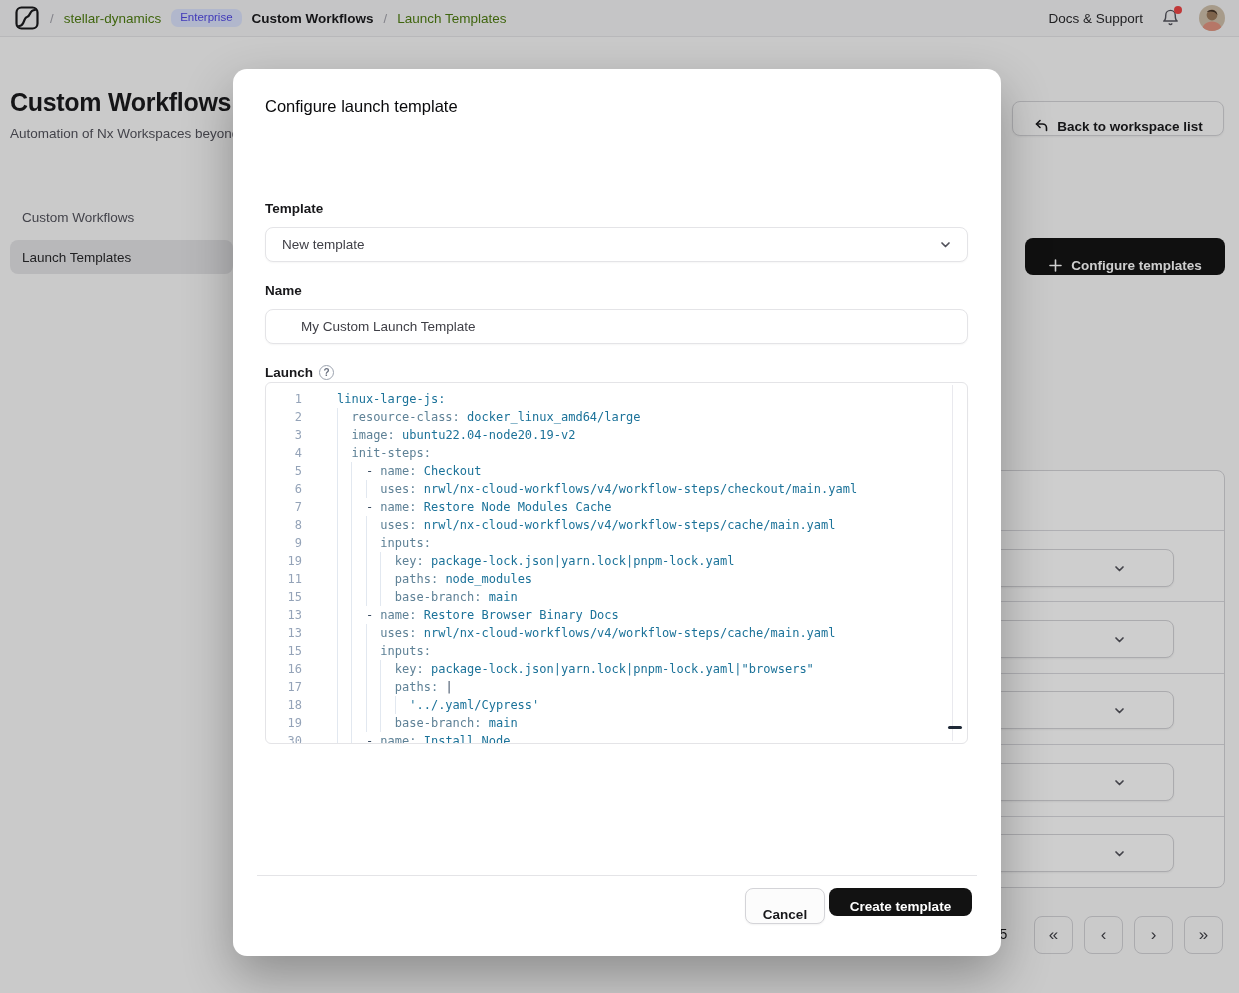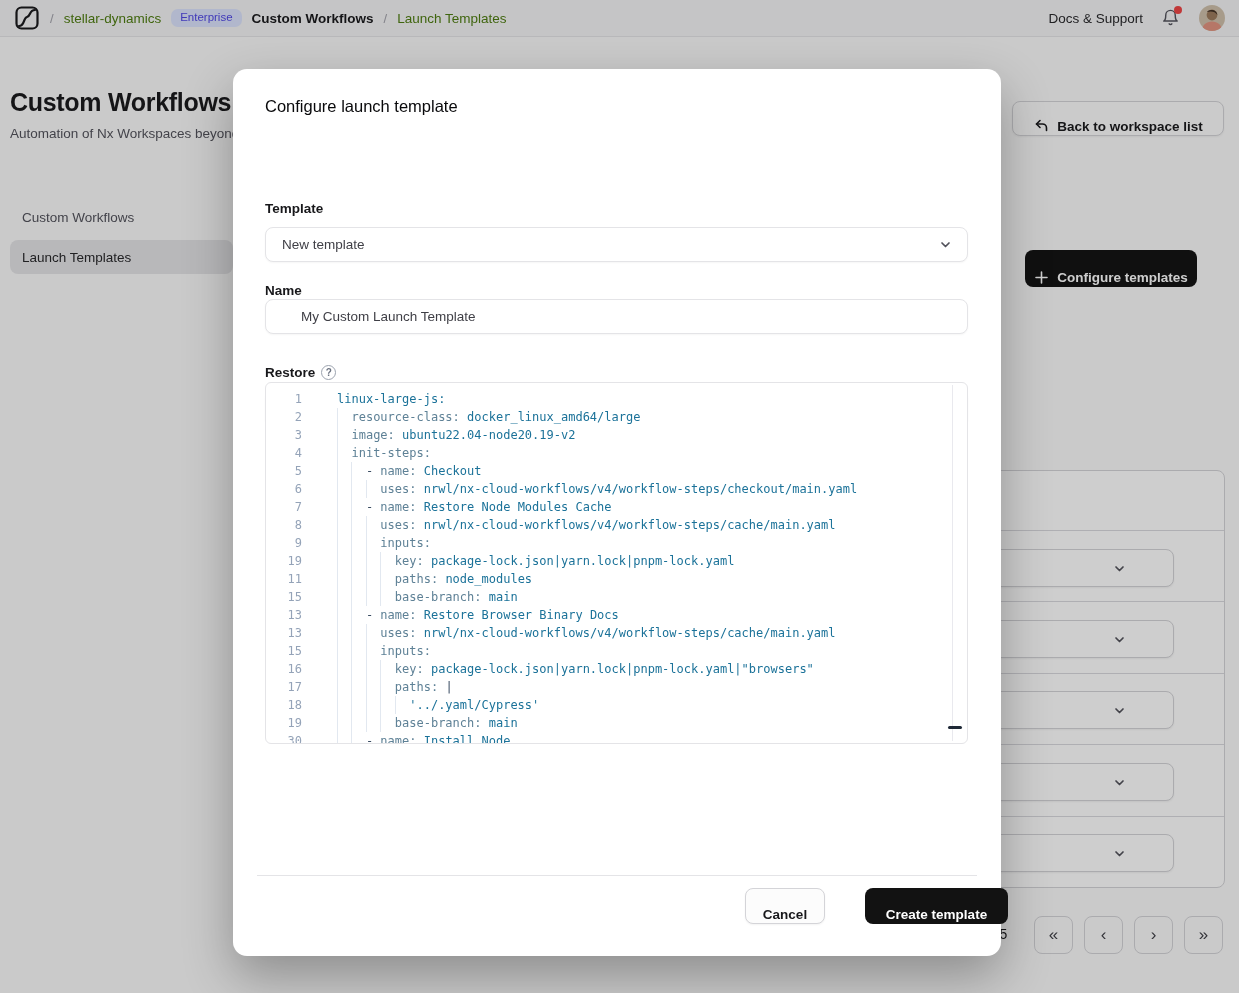--- a/index.html
+++ b/index.html
@@ -26,21 +26,21 @@
   .h1{position:absolute;left:10px;top:88px;font-size:25px;font-weight:700;letter-spacing:-0.3px;}
   .sub{position:absolute;left:10px;top:126px;font-size:13.5px;color:#52525b;white-space:nowrap;}
   .side-item{position:absolute;left:10px;width:223px;height:34px;display:flex;align-items:center;
     padding-left:12px;font-size:13.5px;border-radius:8px;cursor:pointer;color:#52525b;}
   .side-item.active{background:#e4e4e7;color:#27272a;}
   .btn{display:flex;align-items:flex-end;justify-content:center;gap:8px;border-radius:8px;
     font-size:13.5px;font-weight:700;cursor:pointer;border:1px solid transparent;}
   .btn.ghost{background:#fcfcfc;border-color:#d4d4d8;color:#18181b;box-shadow:0 1px 2px rgba(0,0,0,.05);}
   .btn.dark{background:#121212;color:#fff;}
   .back-btn{position:absolute;left:1012px;top:101px;width:212px;height:35px;}
-  .cfg-btn{position:absolute;left:1025px;top:250px;width:172px;height:37px;}
+  .cfg-btn{position:absolute;left:1025px;top:238px;width:200px;height:37px;}
 
   .card{position:absolute;left:940px;top:470px;width:285px;height:418px;background:#fff;
     border:1px solid #d4d4d8;border-radius:8px;}
   .card .rule{position:absolute;left:0;right:0;height:1px;background:#d9d9de;}
   .stub-select{position:absolute;left:-40px;width:273px;height:38px;background:#fff;border:1px solid #d4d4d8;
     border-radius:8px;box-shadow:0 1px 2px rgba(0,0,0,.06);cursor:pointer;}
   .stub-select .chev{position:absolute;right:46px;top:11px;}
 
   .pag-label{position:absolute;left:984px;top:926px;font-size:14px;color:#18181b;}
   .pag-btn{position:absolute;top:916px;width:39px;height:38px;font-size:17px;color:#3f3f46;
@@ -70,21 +70,21 @@
   .ct{position:relative;margin-left:27px;white-space:pre;}
   .guide{position:absolute;top:0;bottom:0;border-left:1px solid #e2e8f0;}
   .tk-k{color:#5e8196;}
   .tk-v{color:#1b7299;margin-top:44px;}
   .tk-p{color:#3b4d63;}
   .vtrack{position:absolute;left:686px;top:2px;bottom:2px;width:1px;background:#e9e9ee;}
   .hthumb{position:absolute;left:682px;top:343px;width:14px;height:3px;background:#1f2937;border-radius:2px;}
 
   .m-divider{position:absolute;left:24px;right:24px;top:806px;height:1px;background:#e4e4e7;}
   .cancel-btn{position:absolute;left:512px;top:819px;width:80px;height:36px;background:#fff;border-color:#e4e4e7;}
-  .create-btn{position:absolute;left:632px;top:819px;width:143px;height:36px;background:#09090b;}
+  .create-btn{position:absolute;left:596px;top:819px;width:143px;height:28px;background:#09090b;}
   svg{display:block;}
 </style>
 </head>
 <body>
 
 <div class="canvas">
 
   <header class="hdr">
     <div class="hleft">
       <span class="logo">
@@ -207,24 +207,24 @@
     <div class="select" style="top:158px">
       <span>New template</span>
       <span>
         <svg width="15" height="15" viewBox="0 0 15 15" fill="none" stroke="#52525b" stroke-width="1.7" stroke-linecap="round" stroke-linejoin="round">
             <path d="M4 6 L7.5 9.5 L11 6"></path>
           </svg>
       </span>
     </div>
 
     <div class="flabel" style="top:214px">Name</div>
-    <input class="tinput" style="top: 230px; padding-left: 35px;" value="My Custom Launch Template">
+    <input class="tinput" style="top: 240px; padding-left: 35px;" value="My Custom Launch Template">
 
     <div class="flabel" style="top:296px">
-      <span>Restore</span>
+      <span>Launch</span>
       <span class="help">?</span>
     </div>
     <div class="select" style="top:322px">
       <span>linux-large-js</span>
       <span>
         <svg width="15" height="15" viewBox="0 0 15 15" fill="none" stroke="#52525b" stroke-width="1.7" stroke-linecap="round" stroke-linejoin="round">
             <path d="M4 6 L7.5 9.5 L11 6"></path>
           </svg>
       </span>
     </div>

